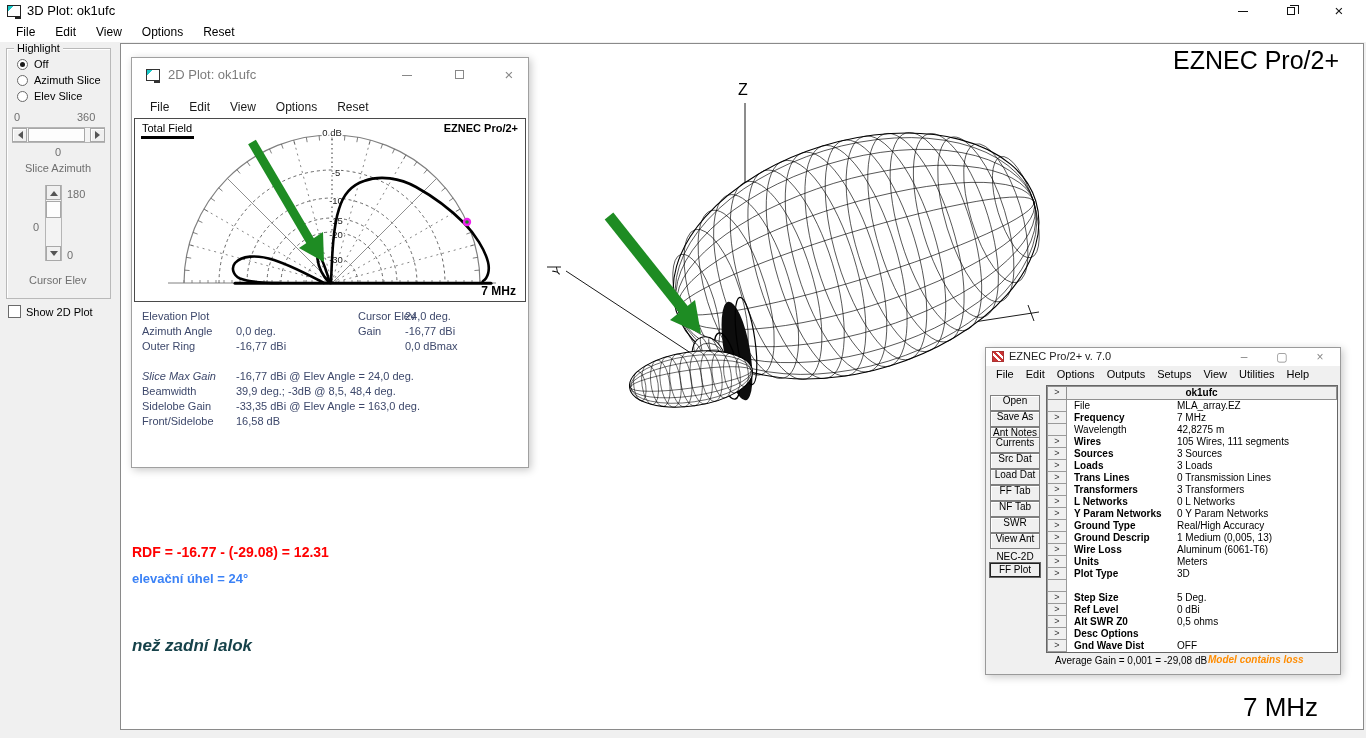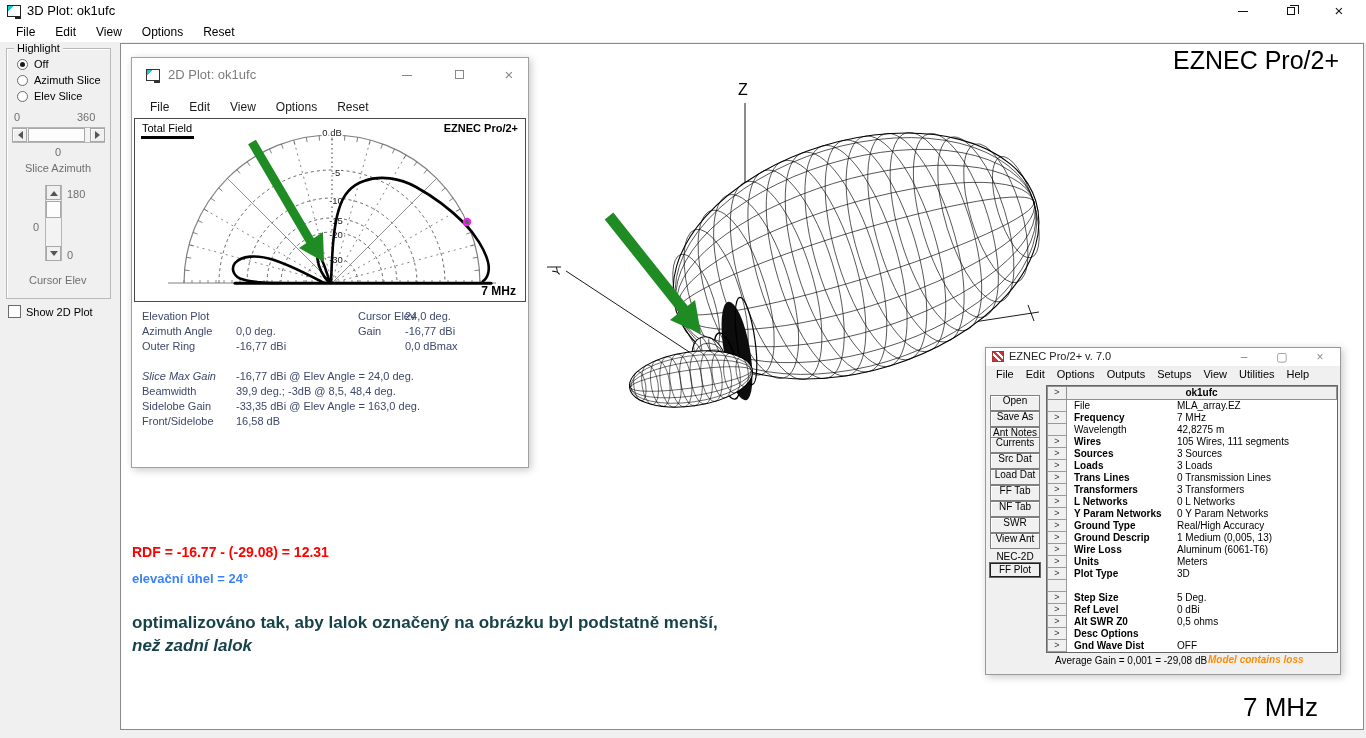--- a/index.html
+++ b/index.html
@@ -249,21 +249,20 @@
           <ellipse cx="51.66666666666667" cy="0" rx="5.96992462263972" ry="14.924811556599298" fill="none" stroke="#000" stroke-width="0.55"></ellipse>
         </g>
       <g>
         <line x1="68" y1="155" x2="146" y2="253" stroke="#1e8c23" stroke-width="11"></line>
         <polygon points="160,273 129,259 154,239" fill="#1e8c23"></polygon>
       </g>
     </svg>
 
     <span id="rdf-note">RDF = -16.77 - (-29.08) = 12.31</span>
     <span id="elev-note">elevační úhel = 24°</span>
-    <span class="tealnote" style="top:569px;">optimalizováno tak, aby lalok označený na obrázku byl podstatně menší,</span>
     <span class="tealnote" style="top:592px;font-style:italic;">než zadní lalok</span>
   </div>
 
   <div id="win2d">
     <div id="w2-titlebar">
       <div id="w2-icon"></div>
       <span id="w2-title">2D Plot: ok1ufc</span>
       <div class="w2ctl" style="left:260px;">
           <span class="ctl-line" style="border-color:#888; left:10px;"></span>
         </div>

